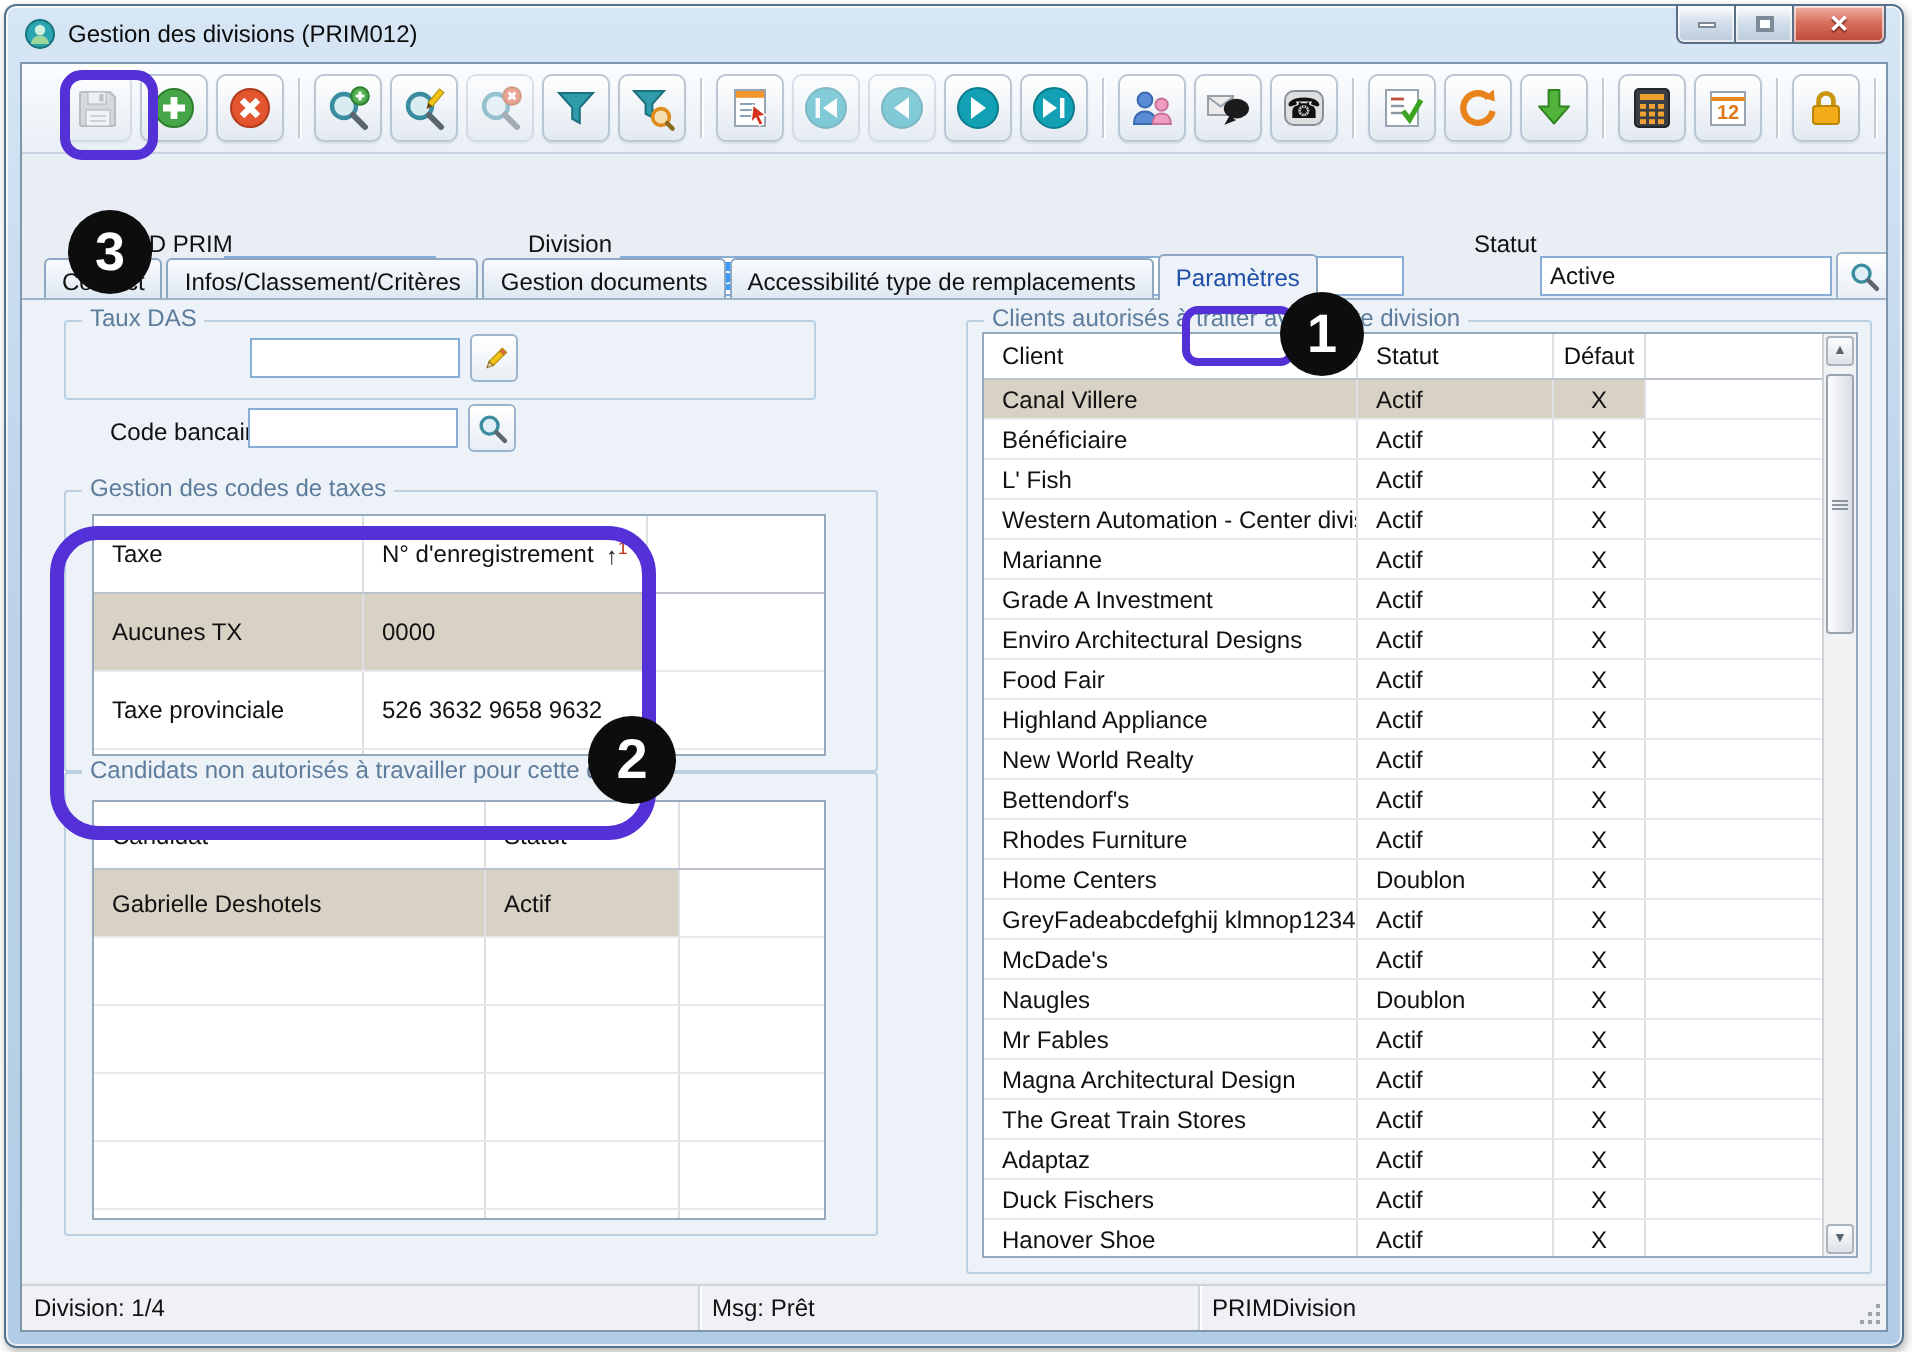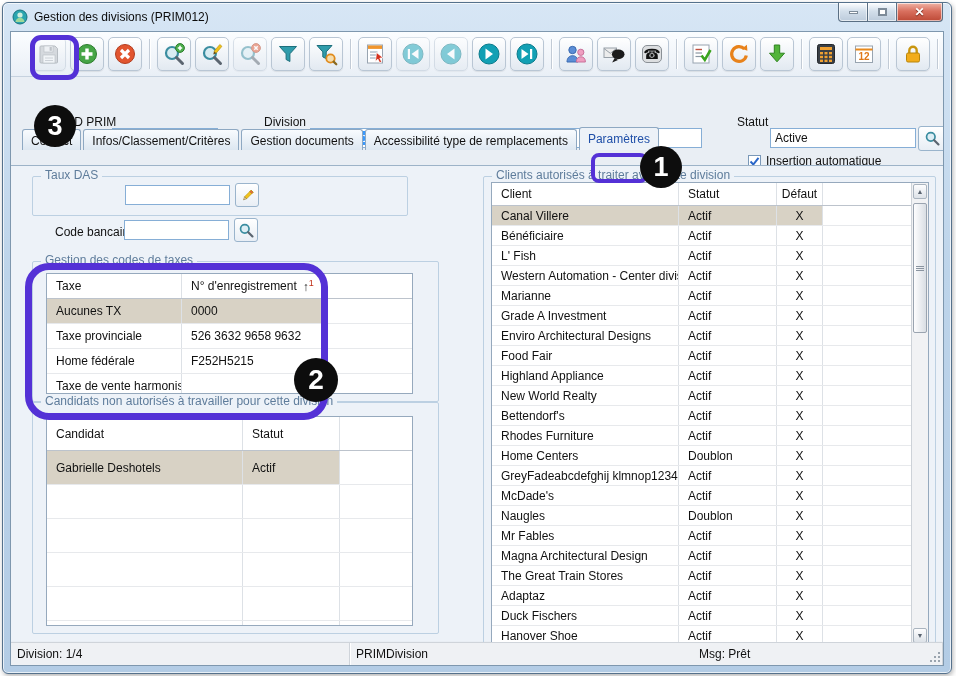--- a/index.html
+++ b/index.html
@@ -52,21 +52,21 @@
   .checkbox{width:13px;height:13px;border:1px solid #7a98b8;background:#fff;display:flex;align-items:center;justify-content:center;}
   .checkbox svg{width:11px;height:11px;}
 
   
   .tabbar{position:absolute;left:0;right:0;top:95px;height:23px;display:flex;align-items:flex-end;padding-left:11px;gap:2px;}
   .tab{height:21px;padding:3px 8px 0 8px;border:1px solid #8ea8c2;border-bottom:none;border-radius:3px 3px 0 0;
        background:linear-gradient(#f8fbfe,#dde7f1);line-height:16px;}
   .tab.active{background:#edf2f8;color:#1f4fa8;height:23px;position:relative;z-index:2;}
 
   
-  .panel{position:absolute;left:0;right:0;top:117px;bottom:24px;border-top:1px solid #9db3c8;background:#edf2f8;margin-top:16px;}
+  .panel{position:absolute;left:0;right:0;top:117px;bottom:24px;border-top:1px solid #9db3c8;background:#edf2f8;}
   .group{position:absolute;border:1px solid #bcd0e2;border-radius:2px;}
   .glabel{position:absolute;top:-9px;left:8px;background:#edf2f8;padding:0 4px;color:#5e7c9b;white-space:nowrap;}
 
   .g-taux{left:21px;top:10px;width:376px;height:40px;}
   .taux-field{left:92px;top:8px;width:105px;}
   .b-taux{left:202px;top:6px;width:24px;height:24px;}
   .lbl-banc{position:absolute;left:44px;top:56px;line-height:20px;}
   .f-banc{left:113px;top:54px;width:105px;}
   .b-banc{left:223px;top:52px;width:24px;height:24px;}
 
@@ -78,21 +78,21 @@
   .tbl{position:absolute;background:#fff;border:1px solid #96a9bd;overflow:hidden;}
   .trow{display:grid;align-items:center;border-bottom:1px solid #e7e9ec;}
   .thead{border-bottom:1px solid #bcc3cc;}
   .cell{height:100%;padding:0 0 0 9px;display:flex;align-items:center;border-right:1px solid #dde1e6;overflow:hidden;white-space:nowrap;}
   .cell.filler{border-right:none;}
   .cell.sel{background:#d8d2c5;}
   .sort{margin-left:6px;color:#222;}
   .sort i{font-style:normal;color:#c03018;font-size:9px;vertical-align:super;}
 
   .t-taxes{left:13px;top:11px;width:367px;height:121px;}
-  .t-taxes .trow{grid-template-columns:135px 142px 1fr;height:25px;}
+  .t-taxes .trow{grid-template-columns:135px 142px 1fr;height:39px;}
   .t-cand{left:13px;top:13px;width:367px;height:210px;}
   .t-cand .trow{grid-template-columns:196px 97px 1fr;height:34px;}
 
   .clients-wrap{position:absolute;left:7px;top:5px;width:438px;height:463px;border:1px solid #96a9bd;background:#fff;}
   .t-clients{position:absolute;left:0;top:0;right:17px;bottom:0;overflow:hidden;border:none;}
   .t-clients .trow{grid-template-columns:187px 98px 46px 1fr;height:20px;}
   .t-clients .thead{height:23px;}
   .t-clients .cell:nth-child(3){justify-content:center;padding-left:0;text-align:center;}
 
   
@@ -676,25 +676,25 @@
             <div class="sbtn down">▼</div>
           </div>
         </div>
       </div>
     </div>
 
     <div class="statusbar">
       <div class="spanel sp1">
           <span>Division: 1/4</span>
         </div>
+      <div class="spanel sp2">
+          <span>Msg: Prêt</span>
+        </div>
       <div class="spanel sp3">
           <span>PRIMDivision</span>
-        </div>
-      <div class="spanel sp2">
-          <span>Msg: Prêt</span>
         </div>
       <div class="grip"></div>
     </div>
   </div>
 
   <div class="ring ring-save"></div>
   <div class="badge badge-3">
       <span>3</span>
     </div>
   <div class="ring ring-tab"></div>

